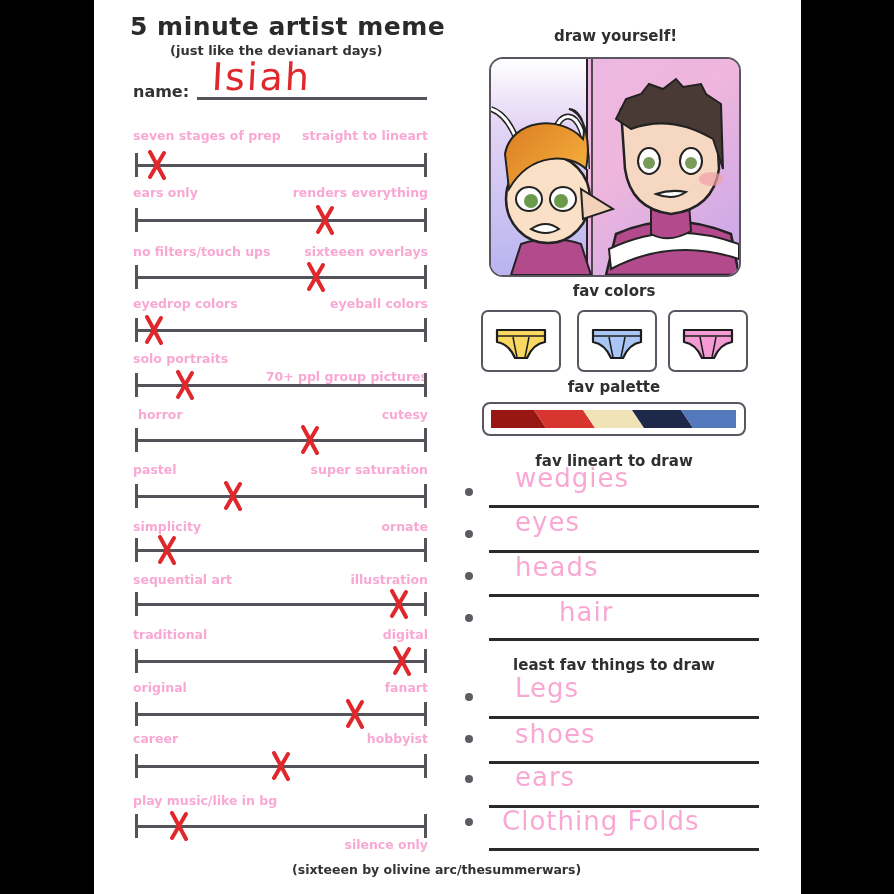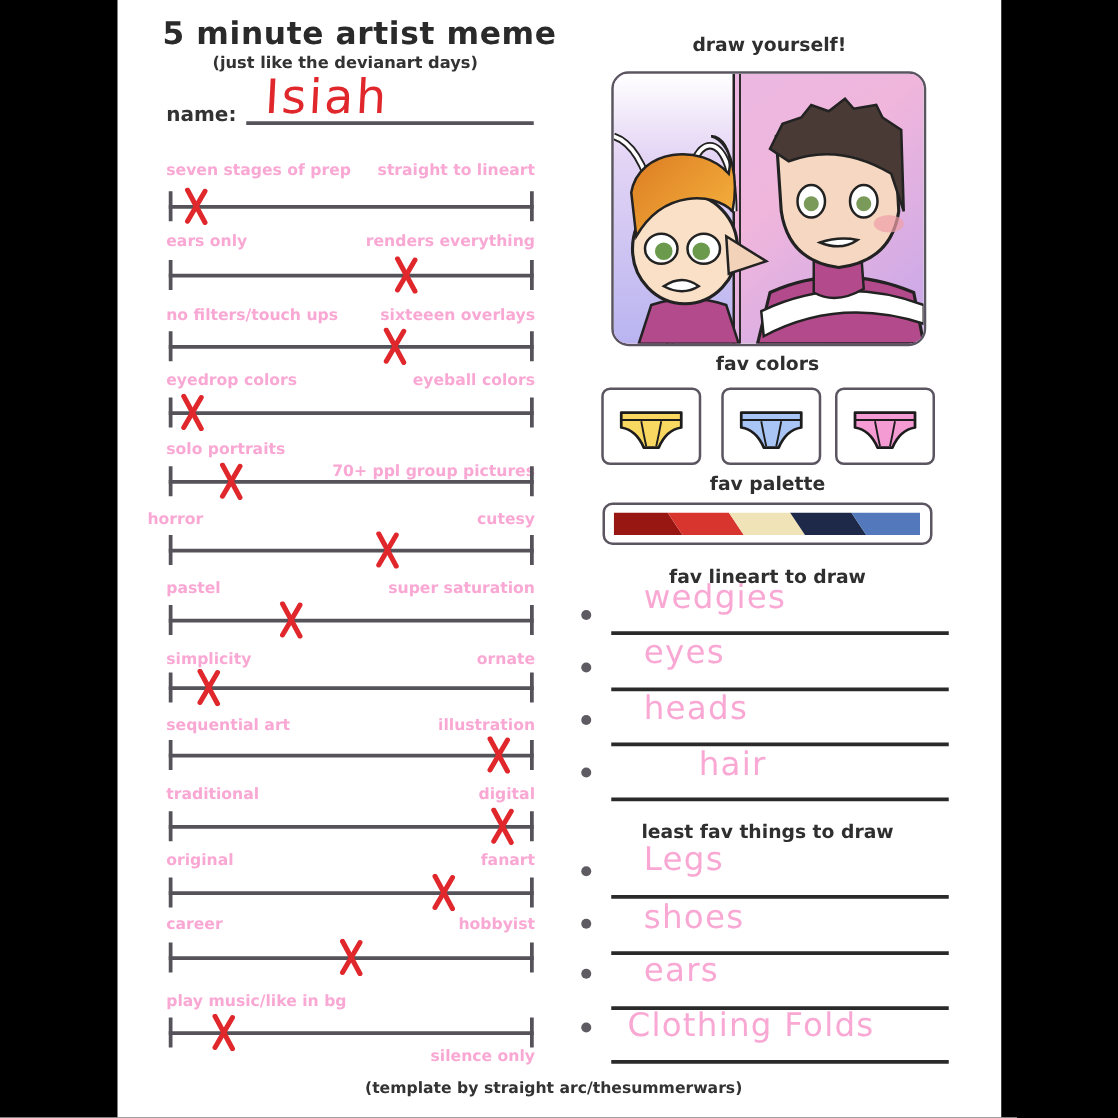--- a/index.html
+++ b/index.html
@@ -83,21 +83,21 @@
     <div class="abs slider-label" style="left: 133px; top: 351px;">solo portraits</div>
     <div class="abs slider-label right" style="left: 230px; width: 198px; top: 369px;">70+ ppl group pictures</div>
     <div class="slider-track" style="top: 384px;">
       <div class="slider-cap l"></div>
       <div class="slider-cap r"></div>
       <div class="x-mark" style="left: 49.64px; top: 1px;"><svg width="22" height="30" viewBox="0 0 22 30">
           <path d="M4 2 L18 28" stroke="#e0282c" stroke-width="4" stroke-linecap="round"></path>
           <path d="M18 3 L4 27" stroke="#e0282c" stroke-width="4" stroke-linecap="round"></path>
         </svg></div>
     </div>
-    <div class="abs slider-label" style="left: 118px; top: 407px; text-align: right;">horror</div>
+    <div class="abs slider-label" style="left: 138px; top: 407px; text-align: right;">horror</div>
     <div class="abs slider-label right" style="left: 230px; width: 198px; top: 407px;">cutesy</div>
     <div class="slider-track" style="top: 439px;">
       <div class="slider-cap l"></div>
       <div class="slider-cap r"></div>
       <div class="x-mark" style="left: 175.2px; top: 1px;"><svg width="22" height="30" viewBox="0 0 22 30">
           <path d="M4 2 L18 28" stroke="#e0282c" stroke-width="4" stroke-linecap="round"></path>
           <path d="M18 3 L4 27" stroke="#e0282c" stroke-width="4" stroke-linecap="round"></path>
         </svg></div>
     </div>
     <div class="abs slider-label" style="left: 133px; top: 462px;">pastel</div>
@@ -285,13 +285,13 @@
     <div class="abs write-line" style="top: 761px;"></div>
     <div class="abs hand" style="left: 515px; top: 719px;">shoes</div>
     <div class="abs bullet" style="left: 465px; top: 775px;"></div>
     <div class="abs write-line" style="top: 805px;"></div>
     <div class="abs hand" style="left: 515px; top: 762px;">ears</div>
     <div class="abs bullet" style="left: 465px; top: 818px;"></div>
     <div class="abs write-line" style="top: 848px;"></div>
     <div class="abs hand" style="left: 502px; top: 806px;">Clothing Folds</div>
   </div>
 
-<div class="abs footer">(template by straight arc/thesummerwars)</div>
+<div class="abs footer">(sixteeen by olivine arc/thesummerwars)</div>
 
 </body></html>

